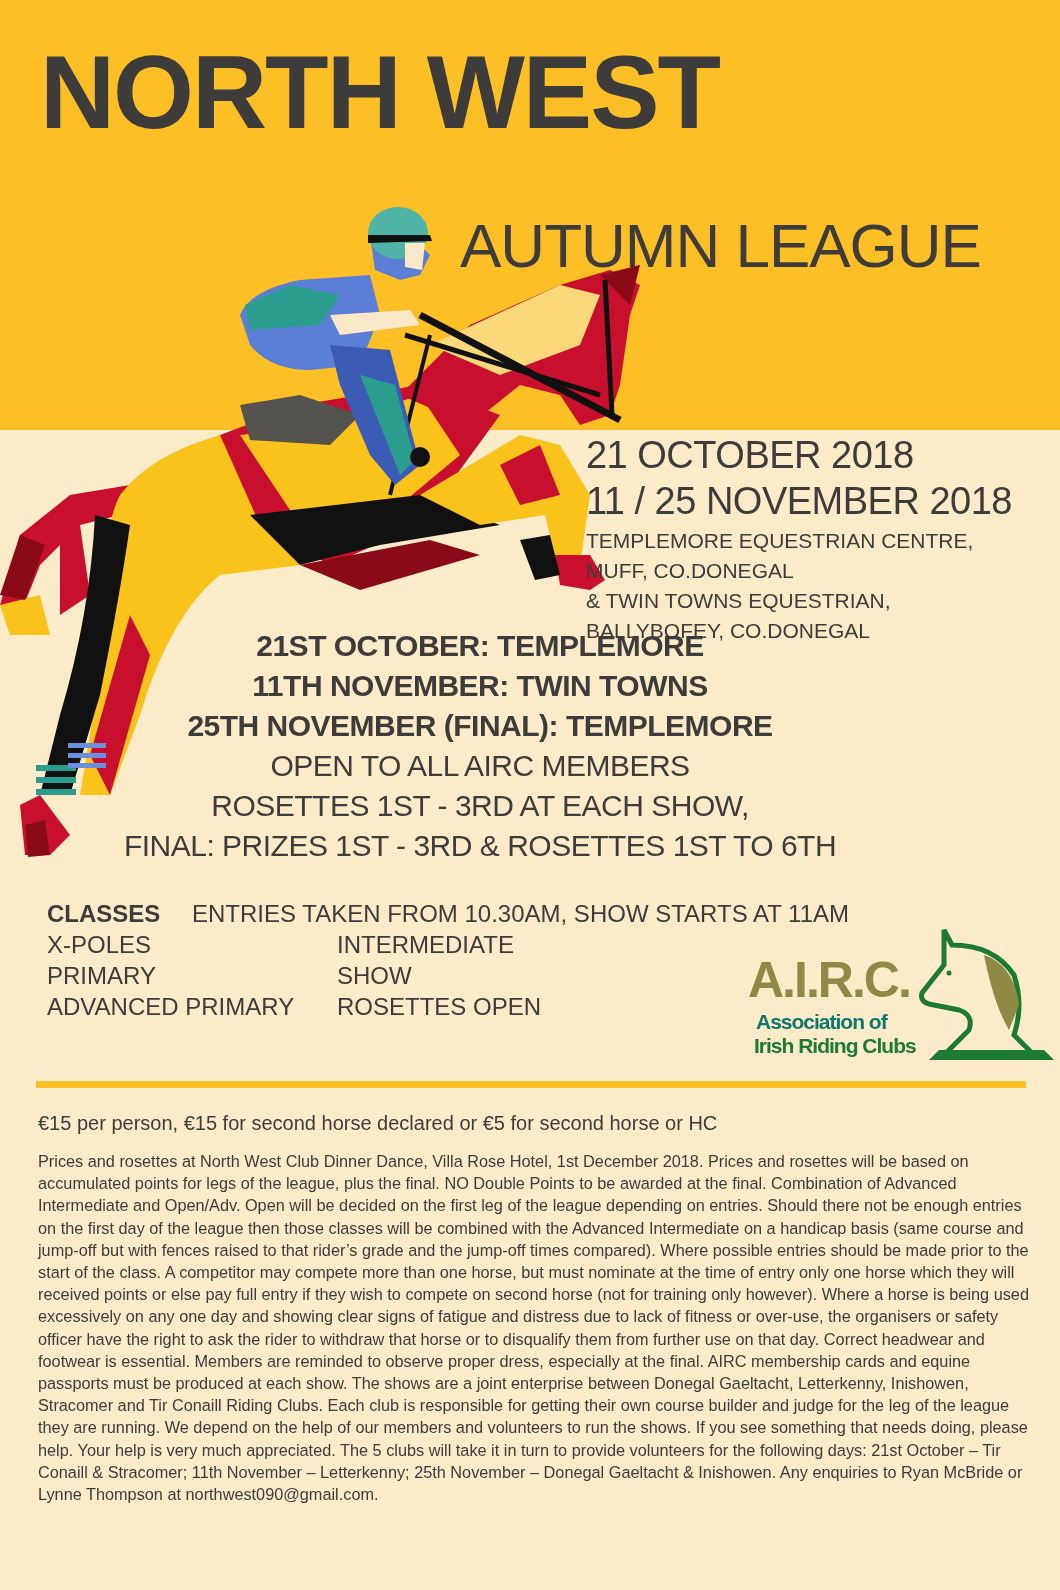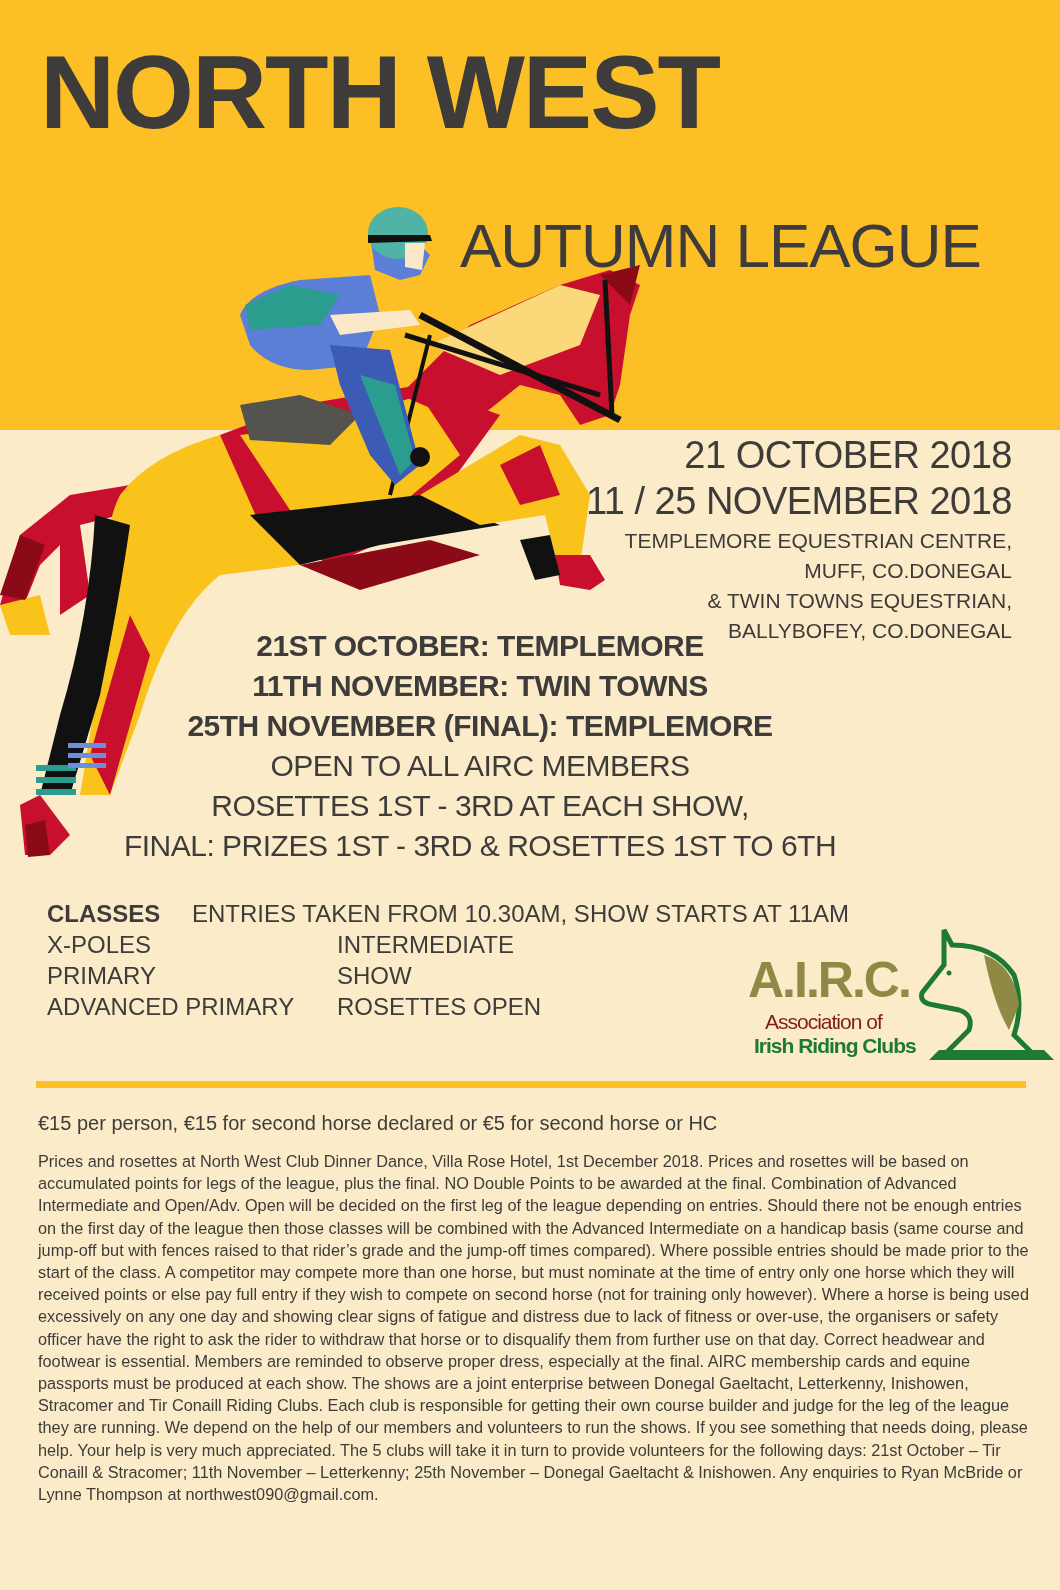--- a/index.html
+++ b/index.html
@@ -2,21 +2,21 @@
 <html><head>
 <meta charset="utf-8">
 <style>
   html, body { margin:0; padding:0; }
   body { width:1060px; height:1590px; position:relative; overflow:hidden; background:#fbebc9; font-family:"Liberation Sans", sans-serif; color:#3d3c3a; }
   .top-band { position:absolute; left:0; top:0; width:1060px; height:430px; background:#fcbf26; }
   .bottom-band { position:absolute; left:0; top:430px; width:1060px; height:1160px; background:#fbebc9; }
   .title { position:absolute; left:40px; top:40px; font-size:104px; font-weight:bold; letter-spacing:-2px; color:#3d3c3a; line-height:1; }
   .subtitle { position:absolute; left:460px; top:186px; font-size:62px; color:#3d3c3a; line-height:1; letter-spacing:-1px;margin-top:29px; }
   .horse { position:absolute; left:0; top:195px; width:660px; height:680px; }
-  .dates { position:absolute; right:48px; top:436px; text-align:right; line-height:1; }
+  .dates { position:absolute; right:48px; top:436px; line-height:1; }
   .date-line { font-size:38px; margin-bottom:8px; letter-spacing:-0.5px; }
   .venue-line { font-size:21px; margin-top:4px; line-height:26px; }
   .schedule { position:absolute; left:90px; width:780px; top:626px; text-align:center; }
   .sched-bold { font-weight:bold; font-size:30px; line-height:40px; letter-spacing:-0.5px; }
   .sched-reg { font-size:30px; line-height:40px; letter-spacing:-0.5px;text-align:center; }
   .classes { position:absolute; left:47px; top:898px; font-size:24px; line-height:31px; }
   .classes .hdr { font-weight:bold; display:inline-block; width:145px; }
   .classes .row { display:flex; }
   .classes .c1 { width:290px; }
   .logo { position:absolute; left:708px; top:925px; width:320px; height:140px;margin-left:36px; }
@@ -115,21 +115,21 @@
       <span>SHOW</span>
     </div>
   <div class="row">
       <span class="c1">ADVANCED PRIMARY</span>
       <span>ROSETTES OPEN</span>
     </div>
 </div>
 
 <div class="logo">
   <div style="position:absolute;left:4px;top:30px;font-size:50px;font-weight:bold;color:#8e8a45;letter-spacing:-2px;line-height:1;">A.I.R.C.</div>
-  <div style="position:absolute;left:21px;top:86px;font-size:21px;font-weight:normal;color:#7f1d1d;letter-spacing:-1px;line-height:1;">Association of</div>
+  <div style="position:absolute;left:12px;top:86px;font-size:21px;font-weight:bold;color:#0f766e;letter-spacing:-1px;line-height:1;">Association of</div>
   <div style="position:absolute;left:10px;top:110px;font-size:21px;font-weight:bold;color:#1d7a32;letter-spacing:-1px;line-height:1;">Irish Riding Clubs</div>
   <svg style="position:absolute;left:170px;top:0px;" width="140" height="135" viewBox="0 0 140 135">
     <path d="M30,5 L38,20 Q80,20 100,50 Q110,80 100,110 L120,130 L30,130 L55,105 Q60,90 45,85 L20,80 Q5,78 8,68 L30,40 Z" fill="none" stroke="#1d7a32" stroke-width="5"></path>
     <path d="M70,30 Q100,40 105,80 L95,105 Q80,80 70,30 Z" fill="#8e8a45"></path>
     <polygon points="25,125 130,125 140,135 15,135" fill="#1d7a32"></polygon>
     <circle cx="35" cy="48" r="2.5" fill="#1d7a32"></circle>
   </svg>
 </div>
 
 <div class="divider"></div>

